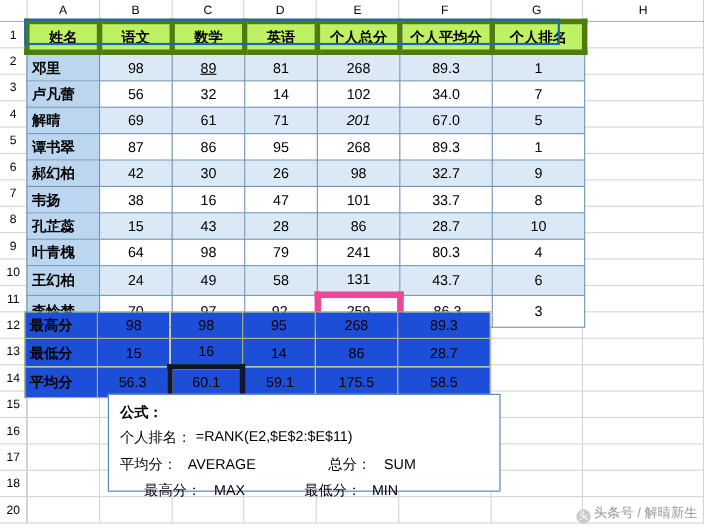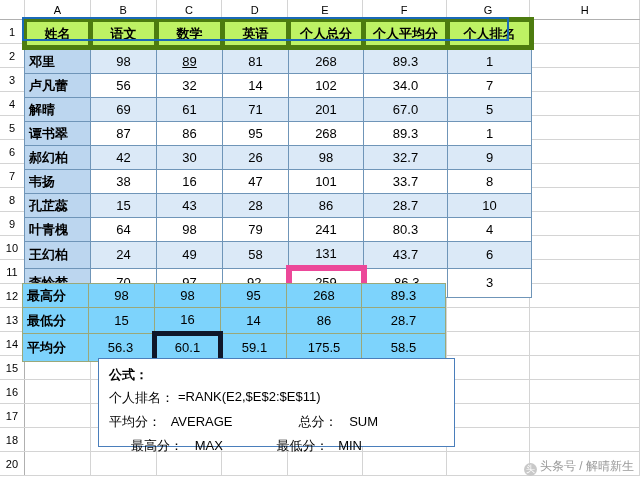--- a/index.html
+++ b/index.html
@@ -78,21 +78,21 @@
     background: #bcd6ef;
     font-weight: bold;
     text-align: left;
   }
   .num {
     text-align: center;
   }
   .band-a { background: #dbe9f7; }
   .band-b { background: #ffffff; }
   .summary td {
-    background: #7dd3fc;
+    background: #1d4ed8;
   }
   .formula-box {
     position: absolute;
     background: #ffffff;
     border: 1px solid #4a7ebb;
     box-sizing: border-box;
     padding: 7px 10px;
     font-size: 13px;
     color: #000000;
   }
@@ -409,21 +409,21 @@
           <td class="cell num band-b" style="border:1px solid #6f95b8;">14</td>
           <td class="cell num band-b" style="border:1px solid #6f95b8;">102</td>
           <td class="cell num band-b" style="border:1px solid #6f95b8;">34.0</td>
           <td class="cell num band-b" style="border:1px solid #6f95b8;">7</td>
         </tr>
         <tr>
           <td class="cell name-col" style="border:1px solid #6f95b8;">解晴</td>
           <td class="cell num band-a" style="border:1px solid #6f95b8;">69</td>
           <td class="cell num band-a" style="border:1px solid #6f95b8;">61</td>
           <td class="cell num band-a" style="border:1px solid #6f95b8;">71</td>
-          <td class="cell num band-a" style="border:1px solid #6f95b8;">201</td>
+          <td class="cell num band-a" style="border:1px solid #6f95b8;font-style:italic;">201</td>
           <td class="cell num band-a" style="border:1px solid #6f95b8;">67.0</td>
           <td class="cell num band-a" style="border:1px solid #6f95b8;">5</td>
         </tr>
         <tr>
           <td class="cell name-col" style="border:1px solid #6f95b8;">谭书翠</td>
           <td class="cell num band-b" style="border:1px solid #6f95b8;">87</td>
           <td class="cell num band-b" style="border:1px solid #6f95b8;">86</td>
           <td class="cell num band-b" style="border:1px solid #6f95b8;">95</td>
           <td class="cell num band-b" style="border:1px solid #6f95b8;">268</td>
           <td class="cell num band-b" style="border:1px solid #6f95b8;">89.3</td>

